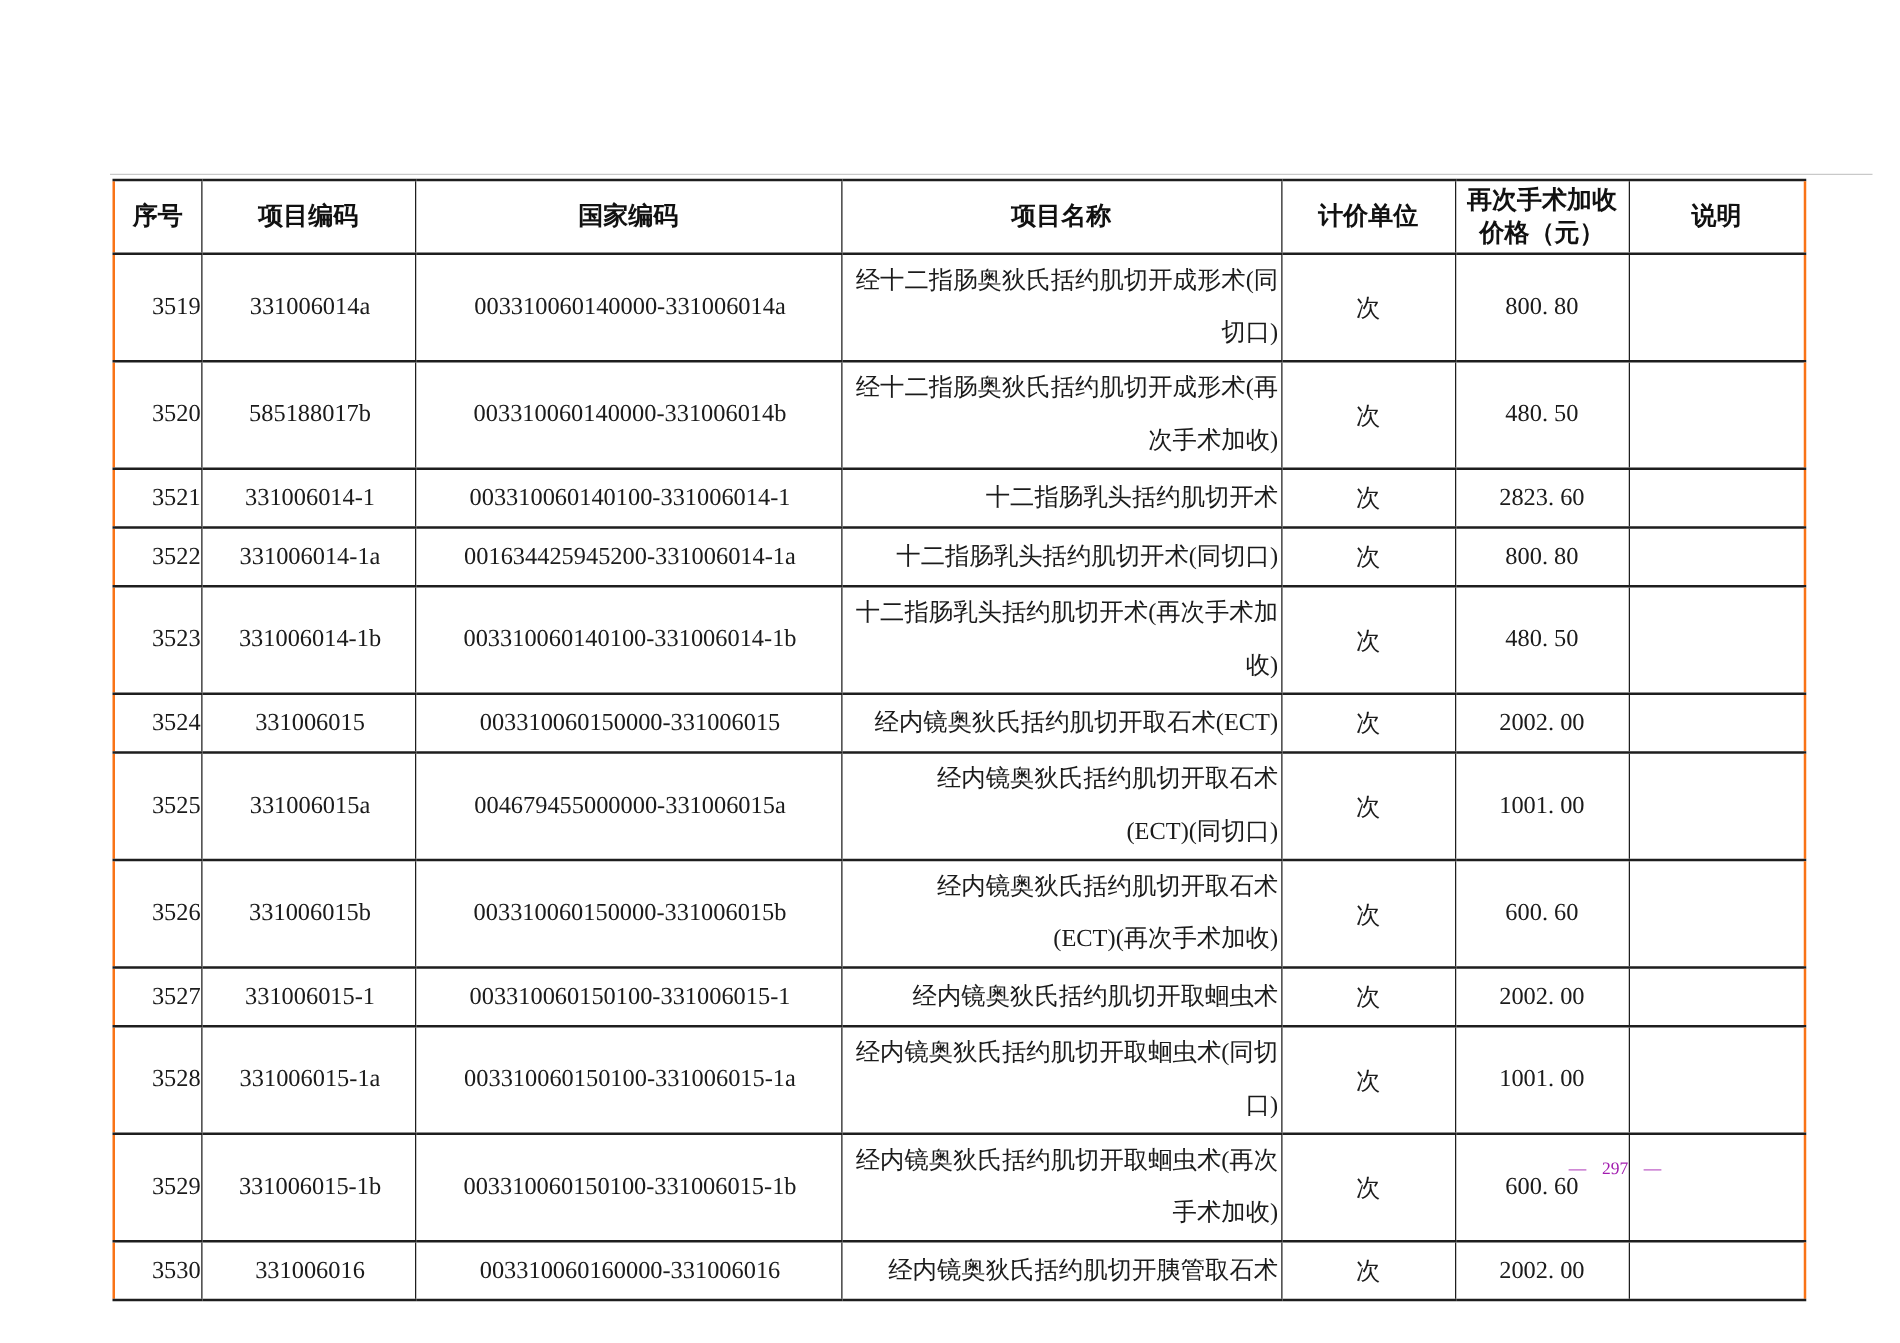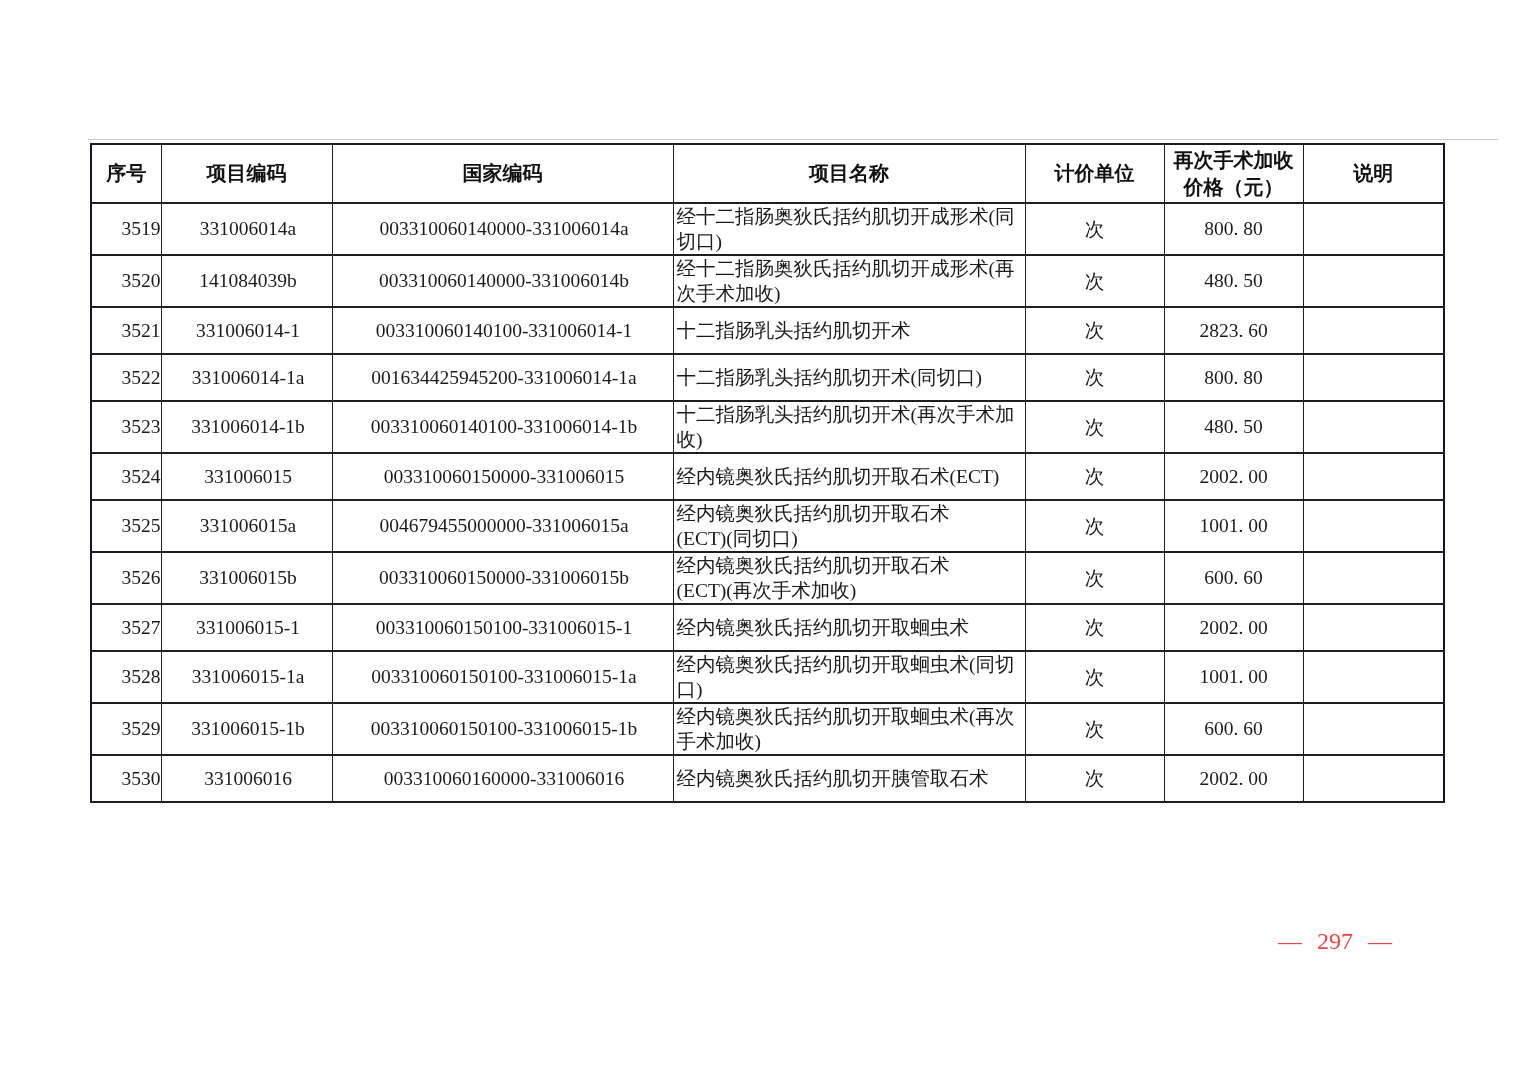--- a/index.html
+++ b/index.html
@@ -24,21 +24,21 @@
     background: #c9c9c9;
   }
 
   table.price-table {
     position: absolute;
     left: 90px;
     top: 143px;
     width: 1353px;
     table-layout: fixed;
     border-collapse: collapse;
-    border: 2px solid #0f172a;
+    border: 2px solid #f97316;
     background: #ffffff;
   }
 
   .price-table th,
   .price-table td {
     border: 1px solid #1e1e1e;
     border-top-width: 2px;
     border-bottom-width: 2px;
     vertical-align: middle;
     color: #1b1b1b;
@@ -61,38 +61,38 @@
 
   .price-table td {
     font-family: "Liberation Serif", "DejaVu Serif", serif;
     font-size: 19.5px;
   }
 
   td.c-seq   { text-align: right; margin-left: 44px; }
   td.c-pcode { text-align: center; padding-left: 3px; }
   td.c-ncode { text-align: center; padding-left: 3px; }
   td.c-name  {
-    text-align: left;
+    text-align: right;
     padding: 0 2px 0 3px;
-    line-height: 25px;
+    line-height: 42px;
     white-space: pre-line;
   }
   td.c-unit  { text-align: center; }
   td.c-price { text-align: center; }
   td.c-note  { text-align: center; }
 
   .page-number {
     position: absolute;
     left: 1255px;
     top: 928px;
     width: 160px;
-    text-align: center;
+    text-align: left;
     font-family: "Liberation Serif", "DejaVu Serif", serif;
-    font-size: 24px;
-    color: #ef4444;
+    font-size: 14px;
+    color: #a21caf;
     word-spacing: 9px;
   }
 </style>
 </head>
 <body>
 
 <div class="page">
 
   <div class="scan-artifact"></div>
 
@@ -124,21 +124,21 @@
     <td class="c-pcode">331006014a</td>
     <td class="c-ncode">003310060140000-331006014a</td>
     <td class="c-name">经十二指肠奥狄氏括约肌切开成形术(同切口)</td>
     <td class="c-unit">次</td>
     <td class="c-price">800. 80</td>
     <td class="c-note"></td>
   </tr>
 
   <tr>
     <td class="c-seq">3520</td>
-    <td class="c-pcode">141084039b</td>
+    <td class="c-pcode">585188017b</td>
     <td class="c-ncode">003310060140000-331006014b</td>
     <td class="c-name">经十二指肠奥狄氏括约肌切开成形术(再次手术加收)</td>
     <td class="c-unit">次</td>
     <td class="c-price">480. 50</td>
     <td class="c-note"></td>
   </tr>
 
   <tr>
     <td class="c-seq">3521</td>
     <td class="c-pcode">331006014-1</td>

